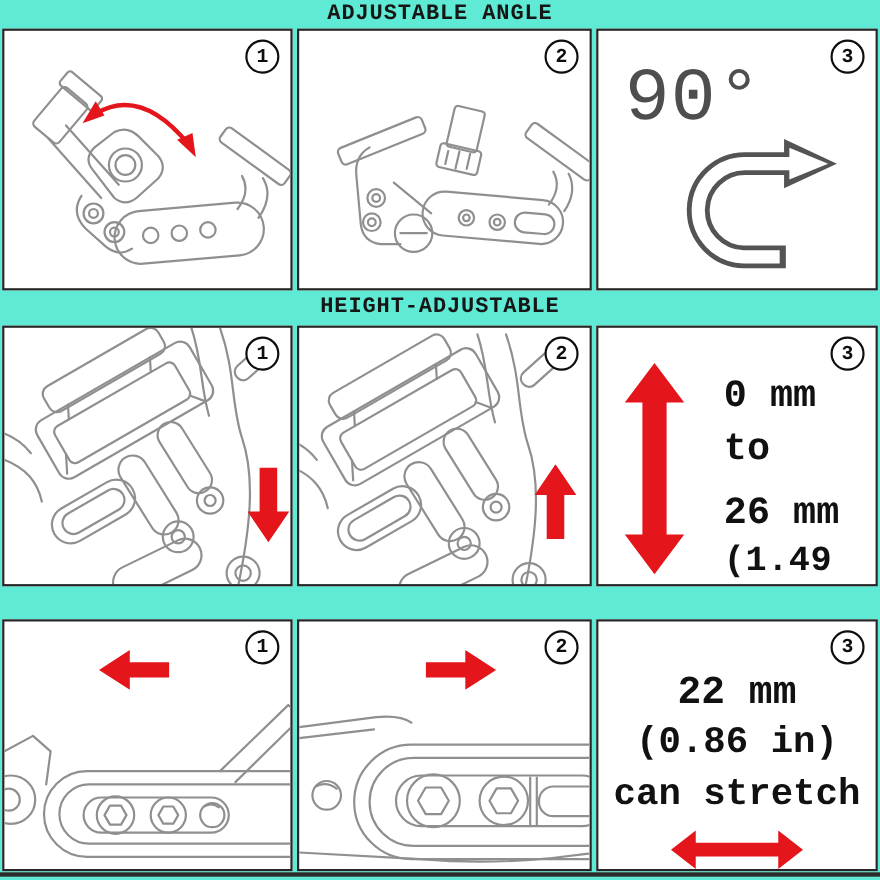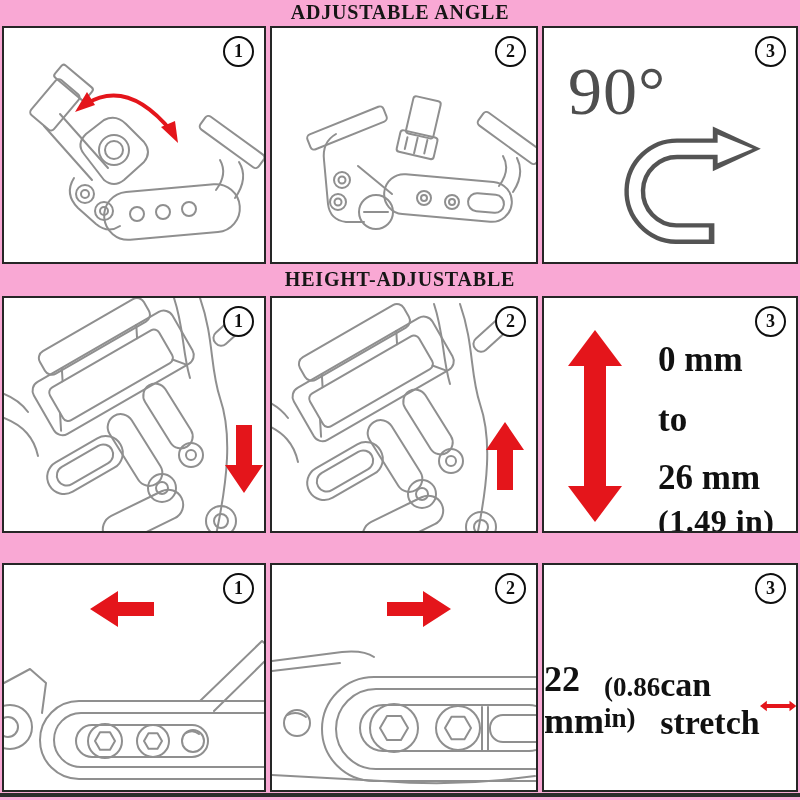--- a/index.html
+++ b/index.html
@@ -1,42 +1,42 @@
 <!DOCTYPE html>
 <html><head>
 <meta charset="utf-8">
 <style>
   html,body{margin:0;padding:0;background:#fff;}
-  .canvas{position:relative;width:800px;height:800px;background:#f9a8d4;overflow:hidden;
-          font-family:Liberation Serif, serif;color:#111;}
+  .canvas{position:relative;width:800px;height:800px;background:#5eead4;overflow:hidden;
+          font-family:Liberation Mono, monospace;color:#111;}
   .band-title{position:absolute;left:0;width:100%;text-align:center;font-weight:700;
               font-size:20px;letter-spacing:0.8px;color:#161616;}
   #t1{top:1px;} #t2{top:268px;} #t3{top:537px;}
   .row{position:absolute;left:2px;right:2px;display:flex;gap:4px;}
   #row1{top:26px;height:238px;}
   #row2{top:296px;height:237px;}
   #row3{top:563px;height:229px;}
   .panel{position:relative;background:#fff;border:2px solid #262626;box-sizing:border-box;overflow:hidden;}
   .pA{width:264px;flex:none;} .pB{width:268px;flex:none;} .pC{flex:1;}
   .num{position:absolute;top:8px;right:10px;width:27px;height:27px;border:2.5px solid #0e0e0e;
        border-radius:50%;display:flex;align-items:center;justify-content:center;
        font-size:18px;font-weight:700;color:#0e0e0e;background:#fff;z-index:6;}
   .lineart{position:absolute;left:0;top:0;width:100%;height:100%;z-index:1;}
   .overlay{position:absolute;z-index:4;}
   .angle-label{position:absolute;left:24px;top:24px;font-size:68px;font-weight:400;
                color:#4e4e4e;z-index:4;letter-spacing:1px;}
   .measure-v{position:absolute;left:114px;top:42px;z-index:4;}
   .measure-v .l1{font-size:35px;font-weight:700;}
-  .measure-v .l2{font-size:35px;font-weight:700;margin-top:20px;}
+  .measure-v .l2{font-size:35px;font-weight:700;margin-top:8px;}
   .measure-v .l3{font-size:35px;font-weight:700;margin-top:18px;}
   .measure-v .l4{font-size:32px;font-weight:700;margin-top:5px;letter-spacing:0.5px;}
-  .measure-h{position:absolute;inset:0;display:flex;flex-direction:row;align-items:center;
+  .measure-h{position:absolute;inset:0;display:flex;flex-direction:column;align-items:center;
              padding-top:44px;z-index:4;box-sizing:border-box;}
   .measure-h .l1{font-size:36px;font-weight:700;}
-  .measure-h .l2{font-size:27px;font-weight:700;margin-top:7px;}
+  .measure-h .l2{font-size:34px;font-weight:700;margin-top:7px;}
   .measure-h .l3{font-size:34px;font-weight:700;margin-top:9px;}
   .measure-h svg{margin-top:13px;}
   .hiddendefs{position:absolute;width:0;height:0;overflow:hidden;}
 </style>
 </head>
 <body>
 
 <svg class="hiddendefs" aria-hidden="true">
 <defs>
   <g id="art-lever1" fill="none" stroke="#8f8f8f" stroke-width="2" stroke-linejoin="round" stroke-linecap="round">

